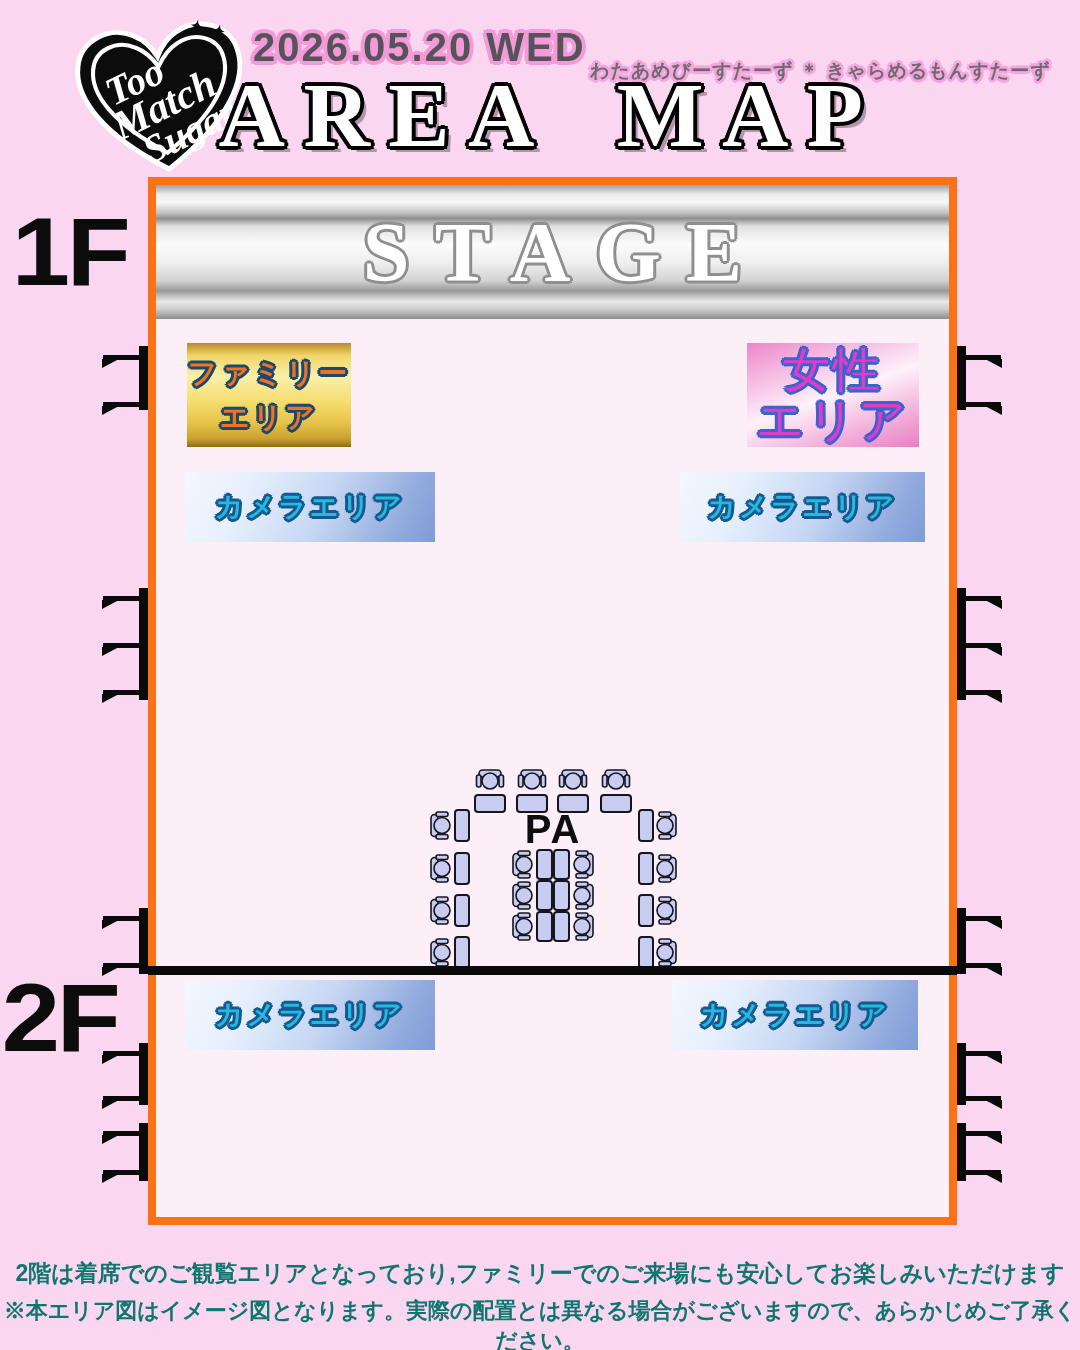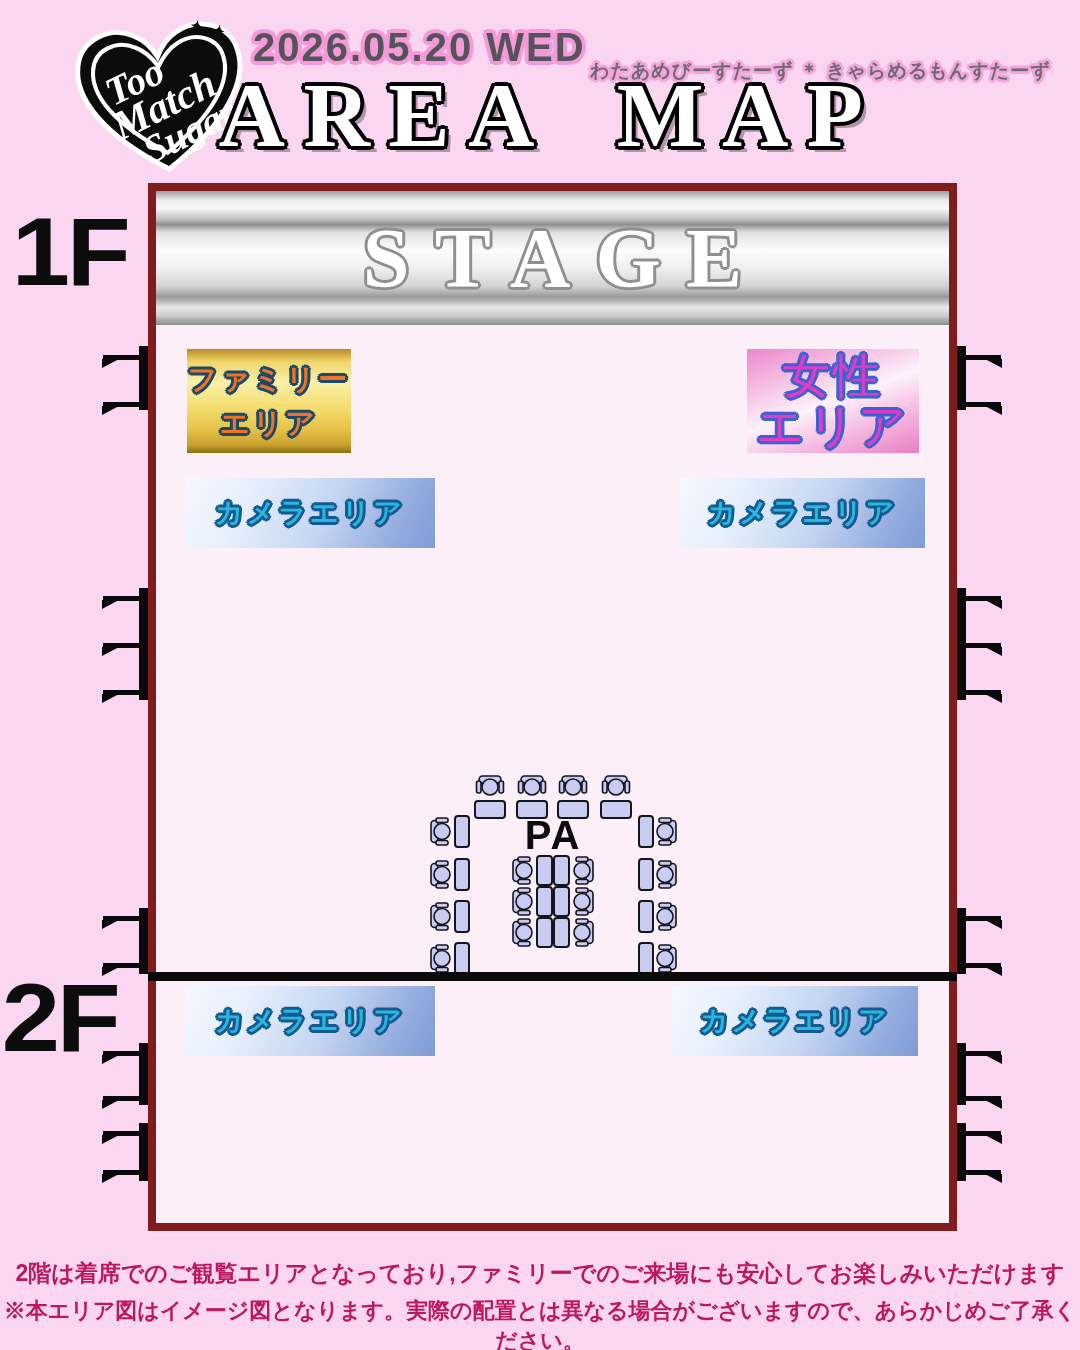--- a/index.html
+++ b/index.html
@@ -25,22 +25,22 @@
     text-shadow:4px 0 0 #000,-4px 0 0 #000,0 4px 0 #000,0 -4px 0 #000,
                 3px 3px 0 #000,-3px 3px 0 #000,3px -3px 0 #000,-3px -3px 0 #000,6px 6px 0 rgba(0,0,0,.30);}
 
   
   .floor-label{position:absolute;font-size:97px;font-weight:900;color:#0c0c0c;
                letter-spacing:-3px;transform:scale(1.08,1.0);}
   .floor-1{left:16px;top:196px;}
   .floor-2{left:6px;top:962px;}
 
   
-  .venue{position:absolute;left:148px;top:183px;width:809px;height:1048px;
-         box-sizing:border-box;border:8px solid #7f1d1d;background:#fdeff8;}
+  .venue{position:absolute;left:148px;top:177px;width:809px;height:1048px;
+         box-sizing:border-box;border:8px solid #f97316;background:#fdeff8;}
   .stage{position:absolute;left:0;top:0;width:793px;height:134px;
     background:linear-gradient(180deg,#9e9e9e 0%,#ececec 7%,#f8f8f8 13%,#c0c0c0 21%,#8f8f8f 25%,
                #e2e2e2 31%,#fbfbfb 44%,#efefef 58%,#d4d4d4 71%,#9a9a9a 79%,#e8e8e8 87%,#cccccc 93%,#8b8b8b 100%);
     display:flex;align-items:center;justify-content:center;}
   .stage-label{font-family:"Liberation Serif",serif;font-weight:bold;font-size:84px;
     letter-spacing:0.30em;padding-left:0.30em;color:#fff;
     text-shadow:3px 0 0 #8f8f8f,-3px 0 0 #8f8f8f,0 3px 0 #8f8f8f,0 -3px 0 #8f8f8f,
                 2px 2px 0 #8f8f8f,-2px 2px 0 #8f8f8f,2px -2px 0 #8f8f8f,-2px -2px 0 #8f8f8f;}
 
   .area-box{position:absolute;display:flex;flex-direction:column;align-items:center;justify-content:center;}
@@ -76,21 +76,21 @@
   .tick.t-left::after{content:"";position:absolute;left:-1px;top:4px;
     border-top:9px solid #0a0a0a;border-right:17px solid transparent;}
   .tick.t-right{left:955px;width:46px;}
   .tick.t-right::after{content:"";position:absolute;right:-1px;top:4px;
     border-top:9px solid #0a0a0a;border-left:17px solid transparent;}
   .bulge{position:absolute;width:17px;background:#0a0a0a;}
   .bulge.b-left{left:139px;}
   .bulge.b-right{left:949px;}
 
   
-  .footer-note{position:absolute;left:0;width:1080px;text-align:center;color:#be185d;font-weight:800;}
+  .footer-note{position:absolute;left:0;width:1080px;text-align:center;color:#0f766e;font-weight:800;}
   .footer-1{top:1258px;font-size:23px;}
   .footer-2{top:1296px;font-size:22px;}
 </style>
 </head>
 <body>
 
 <div class="page">
 
   <svg class="logo-svg" width="180" height="170" viewBox="0 0 110 102">
     <path d="M55 94 C 16 69 2 44 6 26 C 9 10 28 3 42 11 C 48 14 52 19 55 25 C 58 19 62 14 68 11 C 82 3 101 10 104 26 C 108 44 94 69 55 94 Z" fill="#0c0c0c" stroke="#ffffff" stroke-width="3"></path>

